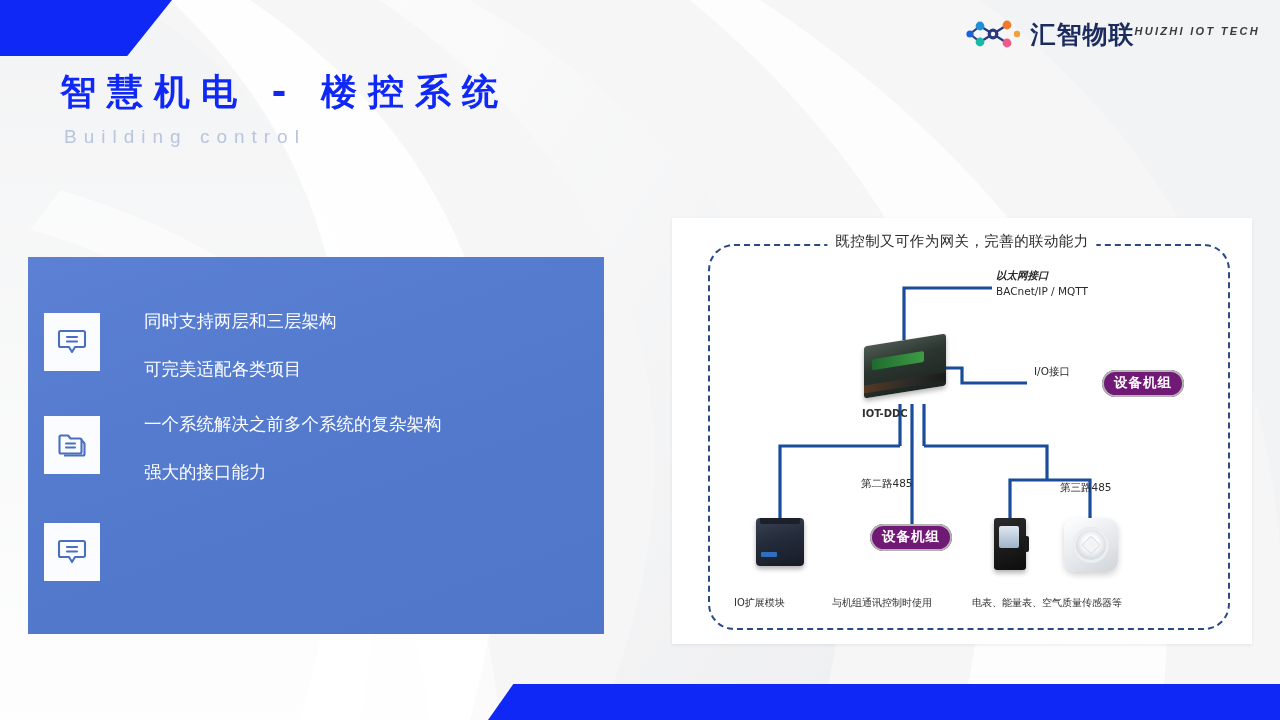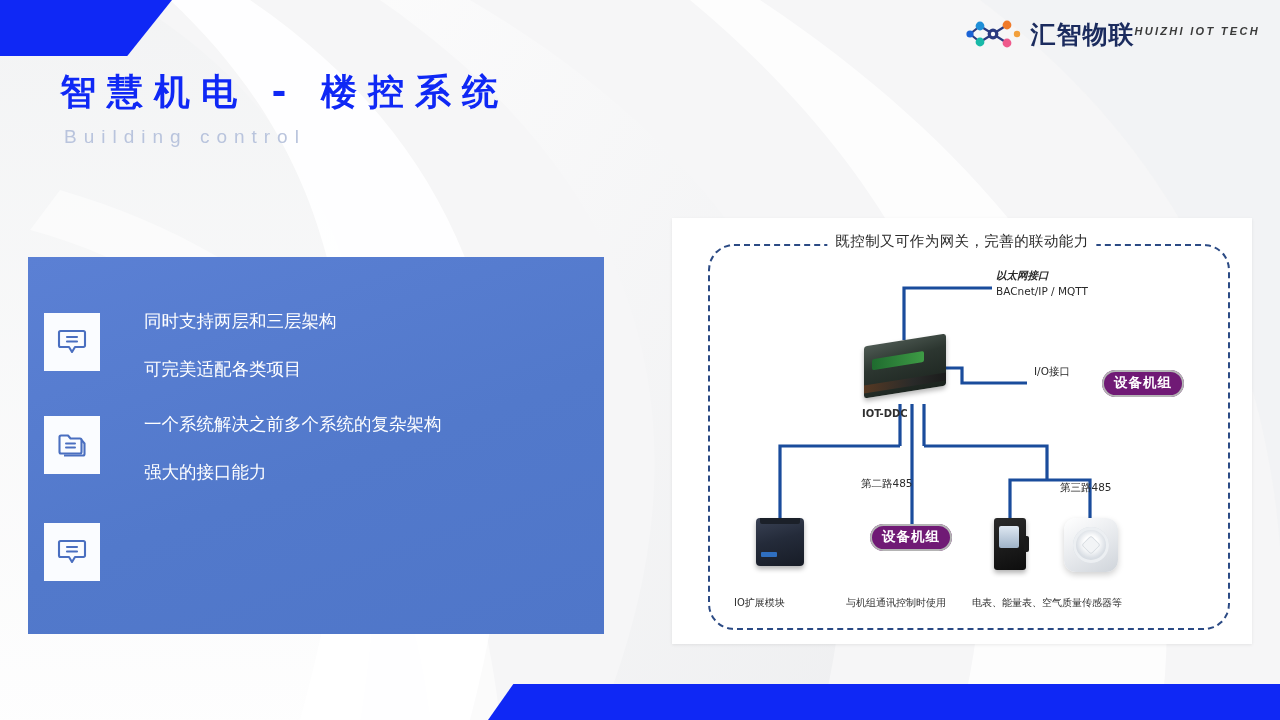--- a/index.html
+++ b/index.html
@@ -318,21 +318,21 @@
 
   <div class="dlabel" style="left:172px; top:258px;margin-left:17px;">第二路485</div>
   <div class="dlabel" style="left:388px; top:262px;">第三路485</div>
 
   <div class="dev" style="left:84px; top:300px;">
     <div class="io-mod"></div>
   </div>
   <div class="dev-caption" style="left:62px; top:378px;">IO扩展模块</div>
 
   <div class="pill" style="left:198px; top:306px;">设备机组</div>
-  <div class="dev-caption" style="left:174px; top:378px;font-family:Liberation Serif, serif;">与机组通讯控制时使用</div>
+  <div class="dev-caption" style="left:160px; top:378px;font-family:Liberation Serif, serif;">与机组通讯控制时使用</div>
 
   <div class="dev" style="left:322px; top:300px;">
     <div class="meter"></div>
   </div>
 
   <div class="dev" style="left:392px; top:300px;">
     <div class="air-sensor"></div>
   </div>
 
   <div class="dev-caption" style="left:300px; top:378px;">电表、能量表、空气质量传感器等</div>

